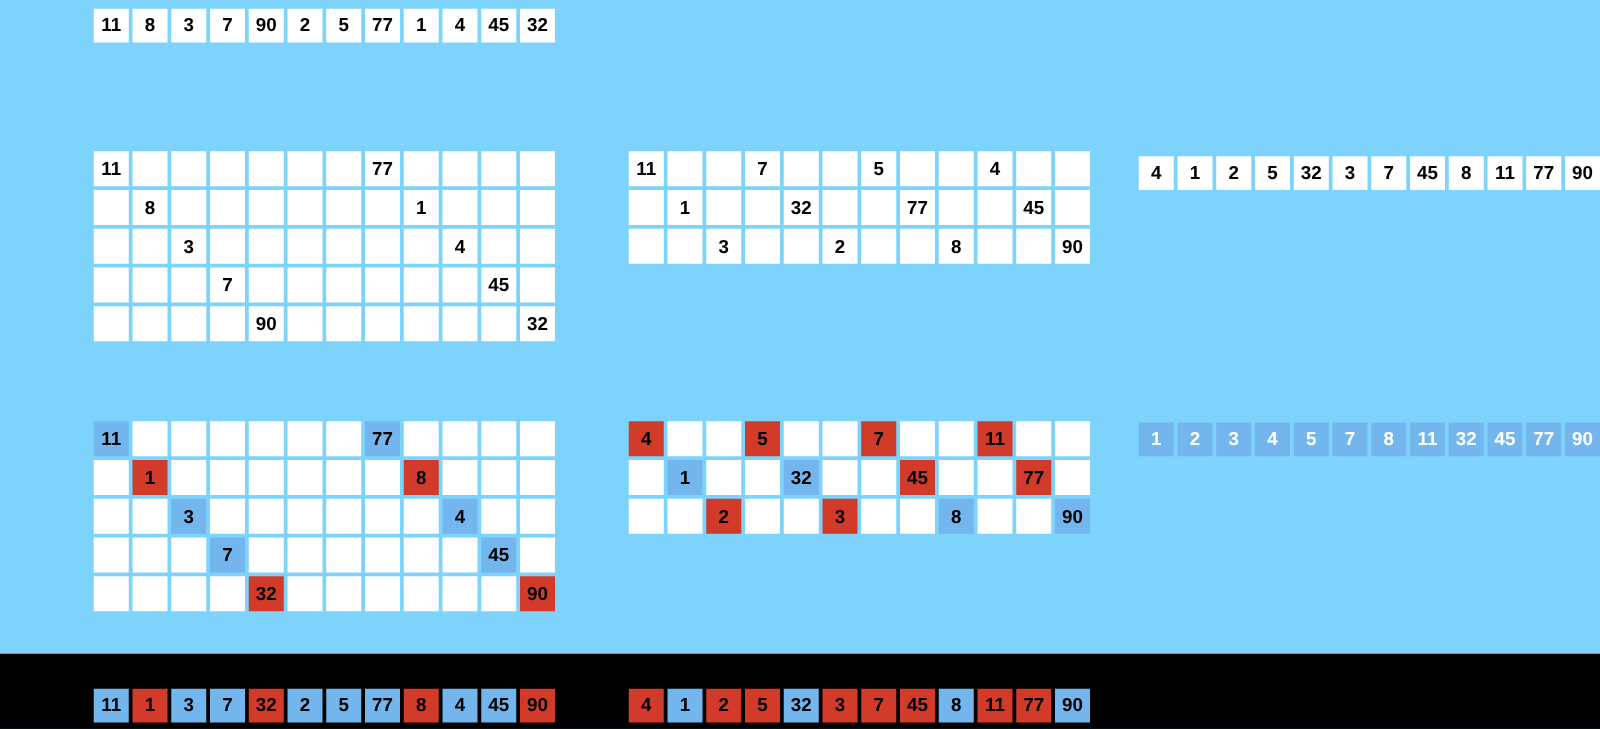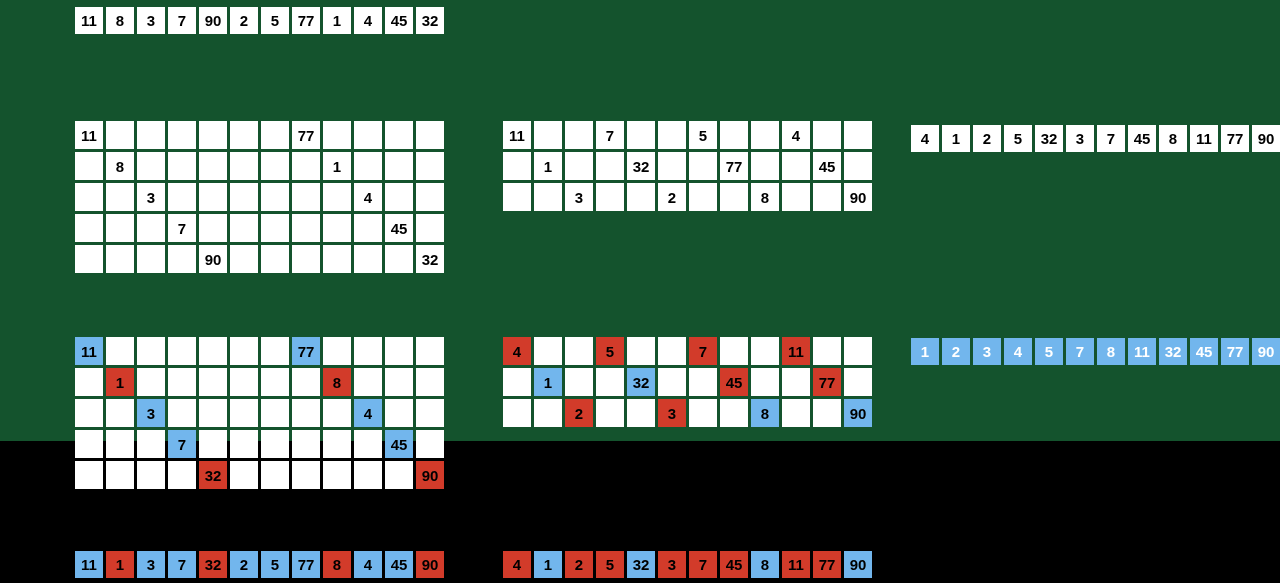--- a/index.html
+++ b/index.html
@@ -7,22 +7,22 @@
     padding: 0;
     background: #000000;
     width: 1280px;
     height: 583px;
     overflow: hidden;
     font-family: "Liberation Sans", sans-serif;
   }
   .canvas {
     position: relative;
     width: 1280px;
-    height: 441px;
-    background: #14532d;
+    height: 523px;
+    background: #7dd3fc;
   }
   .block {
     position: absolute;
     display: grid;
     gap: 3px;
   }
   .cell {
     width: 28px;
     height: 28px;
     background: #FFFFFF;

